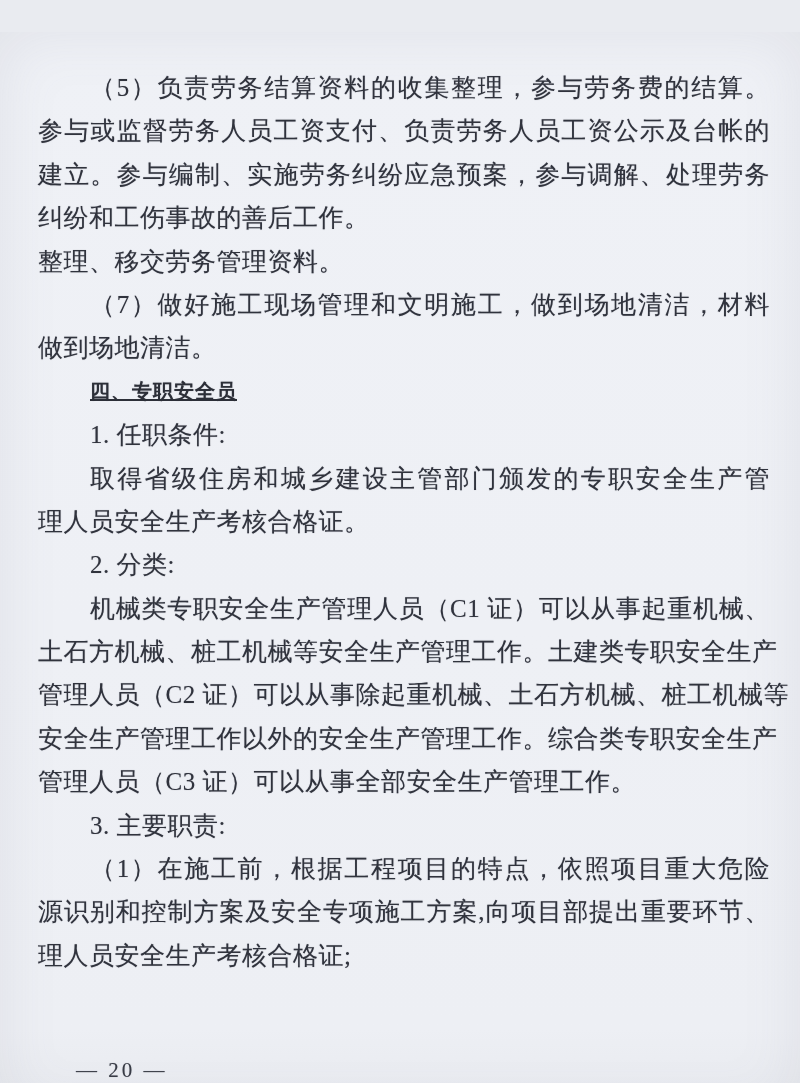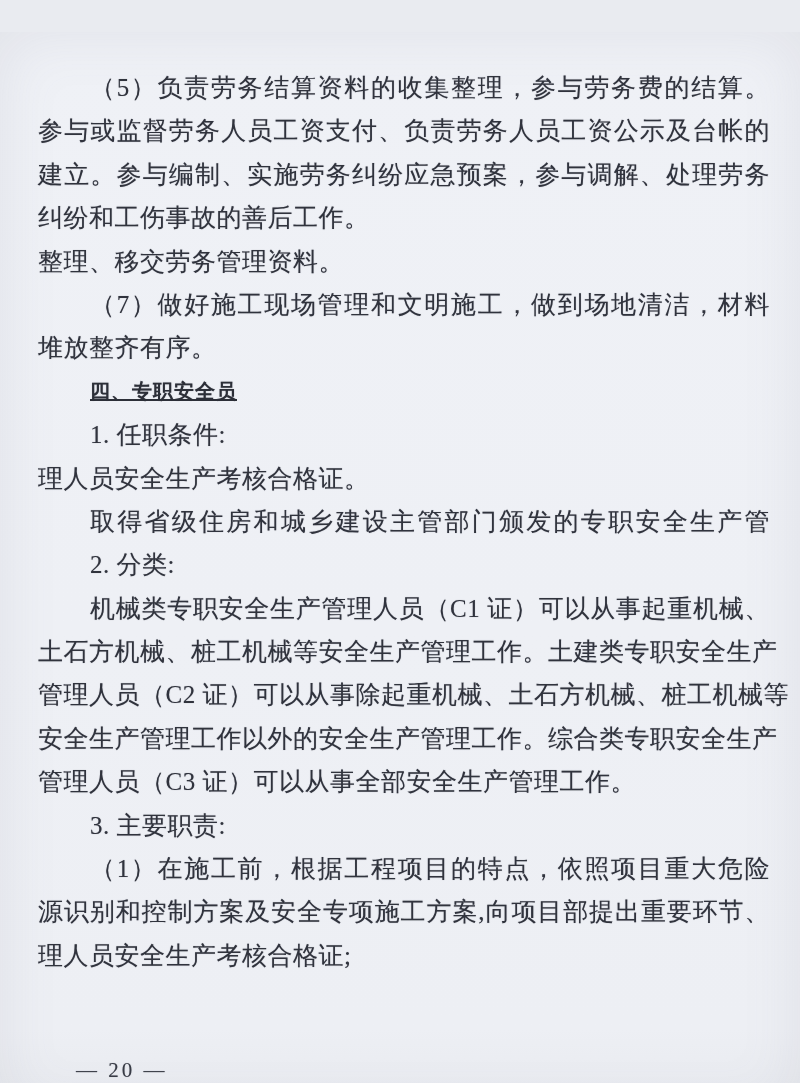--- a/index.html
+++ b/index.html
@@ -69,25 +69,25 @@
 <body>
 
 <div class="page">
   <div class="content" id="document-body">
       <div class="line indent fill">（5）负责劳务结算资料的收集整理，参与劳务费的结算。</div>
       <div class="line fill">参与或监督劳务人员工资支付、负责劳务人员工资公示及台帐的</div>
       <div class="line fill">建立。参与编制、实施劳务纠纷应急预案，参与调解、处理劳务</div>
       <div class="line">纠纷和工伤事故的善后工作。</div>
       <div class="line">整理、移交劳务管理资料。</div>
       <div class="line indent fill">（7）做好施工现场管理和文明施工，做到场地清洁，材料</div>
-      <div class="line">堆放整齐有序。</div>
+      <div class="line">做到场地清洁。</div>
       <div class="line indent bold">四、专职安全员</div>
       <div class="line indent">1.  任职条件:</div>
+      <div class="line indent fill">取得省级住房和城乡建设主管部门颁发的专职安全生产管</div>
       <div class="line">理人员安全生产考核合格证。</div>
-      <div class="line indent fill">取得省级住房和城乡建设主管部门颁发的专职安全生产管</div>
       <div class="line indent">2.  分类:</div>
       <div class="line indent fill">机械类专职安全生产管理人员（C1 证）可以从事起重机械、</div>
       <div class="line fill">土石方机械、桩工机械等安全生产管理工作。土建类专职安全生产</div>
       <div class="line fill">管理人员（C2 证）可以从事除起重机械、土石方机械、桩工机械等</div>
       <div class="line fill">安全生产管理工作以外的安全生产管理工作。综合类专职安全生产</div>
       <div class="line">管理人员（C3 证）可以从事全部安全生产管理工作。</div>
       <div class="line indent">3.  主要职责:</div>
       <div class="line indent fill">（1）在施工前，根据工程项目的特点，依照项目重大危险</div>
       <div class="line fill">源识别和控制方案及安全专项施工方案,向项目部提出重要环节、</div>
       <div class="line">理人员安全生产考核合格证;</div>

